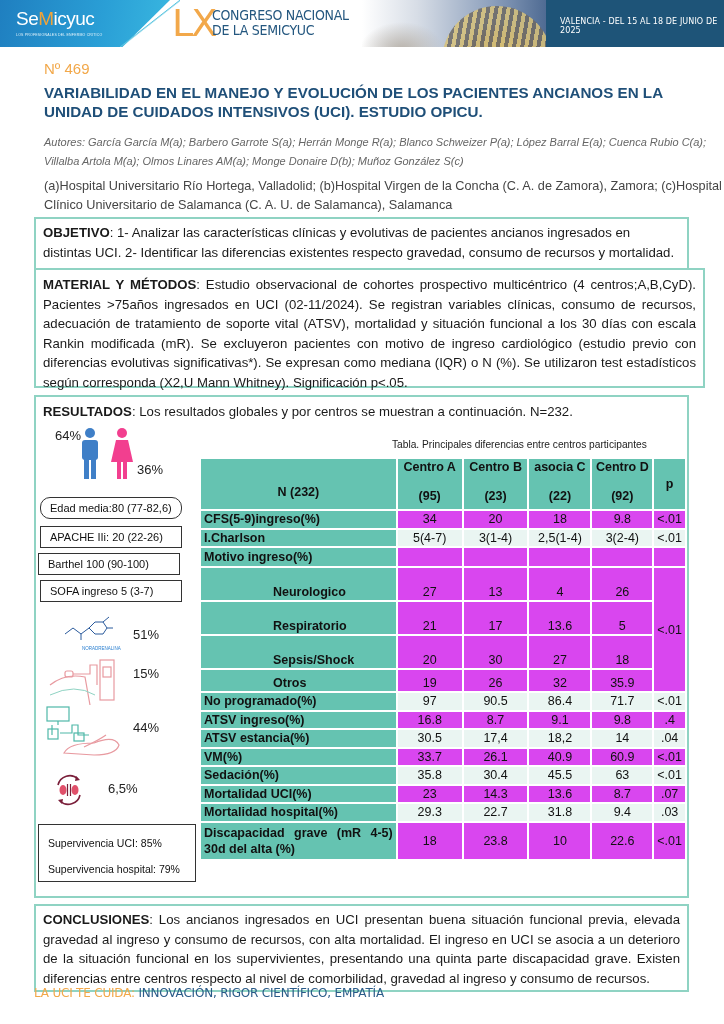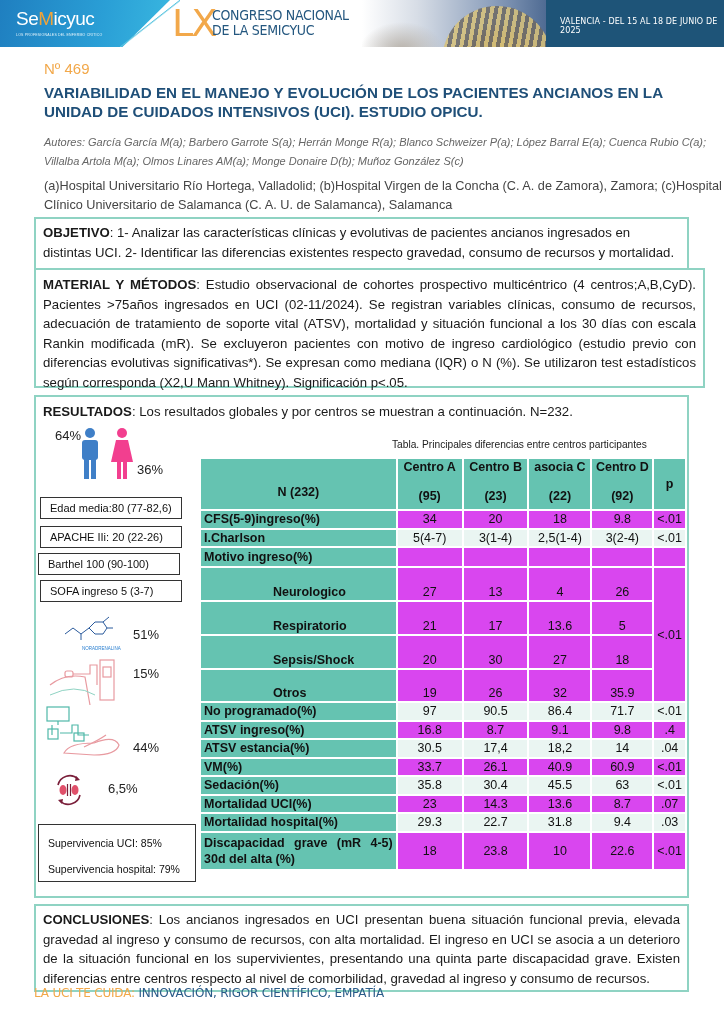--- a/index.html
+++ b/index.html
@@ -111,21 +111,21 @@
   <rect x="11" y="30" width="5" height="21" fill="#3f7fc7"></rect>
 </svg>
 <svg class="person" style="left:110px; top:428px;" width="24" height="52" viewBox="0 0 24 52">
   <circle cx="12" cy="5" r="5" fill="#f23f8f"></circle>
   <polygon points="6,12 18,12 23,34 1,34" fill="#f23f8f"></polygon>
   <rect x="7" y="33" width="4" height="18" fill="#f23f8f"></rect>
   <rect x="13" y="33" width="4" height="18" fill="#f23f8f"></rect>
 </svg>
 <div class="pct" style="left:137px; top:462px;">36%</div>
 
-<div class="statbox" style="top:497px;">Edad media:80 (77-82,6)</div>
+<div class="statbox" style="top:497px;border-radius:10px;">Edad media:80 (77-82,6)</div>
 <div class="statbox" style="top:526px;">APACHE IIi: 20 (22-26)</div>
 <div class="statbox" style="top:553px; left:38px;">Barthel 100 (90-100)</div>
 <div class="statbox" style="top:580px;">SOFA ingreso 5 (3-7)</div>
 
 <svg class="iconblock" style="left:55px; top:612px;" width="75" height="40" viewBox="0 0 75 40">
   <g stroke="#2a5a9c" stroke-width="1" fill="none">
     <polyline points="10,22 18,16 26,22 34,16"></polyline>
     <polygon points="34,16 40,10 48,10 52,16 48,22 40,22"></polygon>
     <line x1="48" y1="10" x2="54" y2="5"></line>
     <line x1="52" y1="16" x2="58" y2="16"></line>
@@ -152,21 +152,21 @@
     <rect x="3" y="2" width="22" height="14"></rect>
     <rect x="4" y="24" width="10" height="10"></rect>
     <path d="M14,20 L14,16 M8,20 L8,30 M16,28 L28,28 L28,20 L34,20 L34,30 L45,30"></path>
     <rect x="30" y="28" width="10" height="8"></rect>
   </g>
   <g stroke="#e89aa0" stroke-width="1.2" fill="none">
     <path d="M20,48 Q25,38 50,38 Q70,30 75,40 Q72,50 50,50 Z"></path>
     <path d="M40,42 Q55,35 62,30"></path>
   </g>
 </svg>
-<div class="pct" style="left:133px; top:720px;margin-top:20px;">44%</div>
+<div class="pct" style="left:133px; top:720px;">44%</div>
 
 <svg class="iconblock" style="left:52px; top:773px;" width="34" height="34" viewBox="0 0 34 34">
   <path d="M6,12 A12,12 0 0 1 26,6" stroke="#7a1f3a" stroke-width="1.6" fill="none"></path>
   <path d="M28,22 A12,12 0 0 1 8,28" stroke="#7a1f3a" stroke-width="1.6" fill="none"></path>
   <polygon points="24,3 28,7 23,8" fill="#7a1f3a"></polygon>
   <polygon points="10,31 6,27 11,26" fill="#7a1f3a"></polygon>
   <ellipse cx="11" cy="17" rx="3.5" ry="5" fill="#e0506a"></ellipse>
   <ellipse cx="23" cy="17" rx="3.5" ry="5" fill="#e0506a"></ellipse>
   <line x1="15.5" y1="11" x2="15.5" y2="23" stroke="#7a1f3a" stroke-width="1.2"></line>
   <line x1="18.5" y1="11" x2="18.5" y2="23" stroke="#7a1f3a" stroke-width="1.2"></line>
@@ -243,21 +243,21 @@
         <td class="val" style="vertical-align: bottom;">5</td>
       </tr>
       <tr class="odd">
         <td class="lbl sub" style="height: 32px; vertical-align: bottom;">Sepsis/Shock</td>
         <td class="val" style="vertical-align: bottom;">20</td>
         <td class="val" style="vertical-align: bottom;">30</td>
         <td class="val" style="vertical-align: bottom;">27</td>
         <td class="val" style="vertical-align: bottom;">18</td>
       </tr>
       <tr class="odd">
-        <td class="lbl sub" style="height: 31px; vertical-align: bottom;">Otros</td>
+        <td class="lbl sub" style="height: 21px; vertical-align: bottom;">Otros</td>
         <td class="val" style="vertical-align: bottom;">19</td>
         <td class="val" style="vertical-align: bottom;">26</td>
         <td class="val" style="vertical-align: bottom;">32</td>
         <td class="val" style="vertical-align: bottom;">35.9</td>
       </tr>
       <tr class="even">
         <td class="lbl" style="height: 16.5px;">No programado(%)</td>
         <td class="val">97</td>
         <td class="val">90.5</td>
         <td class="val">86.4</td>

